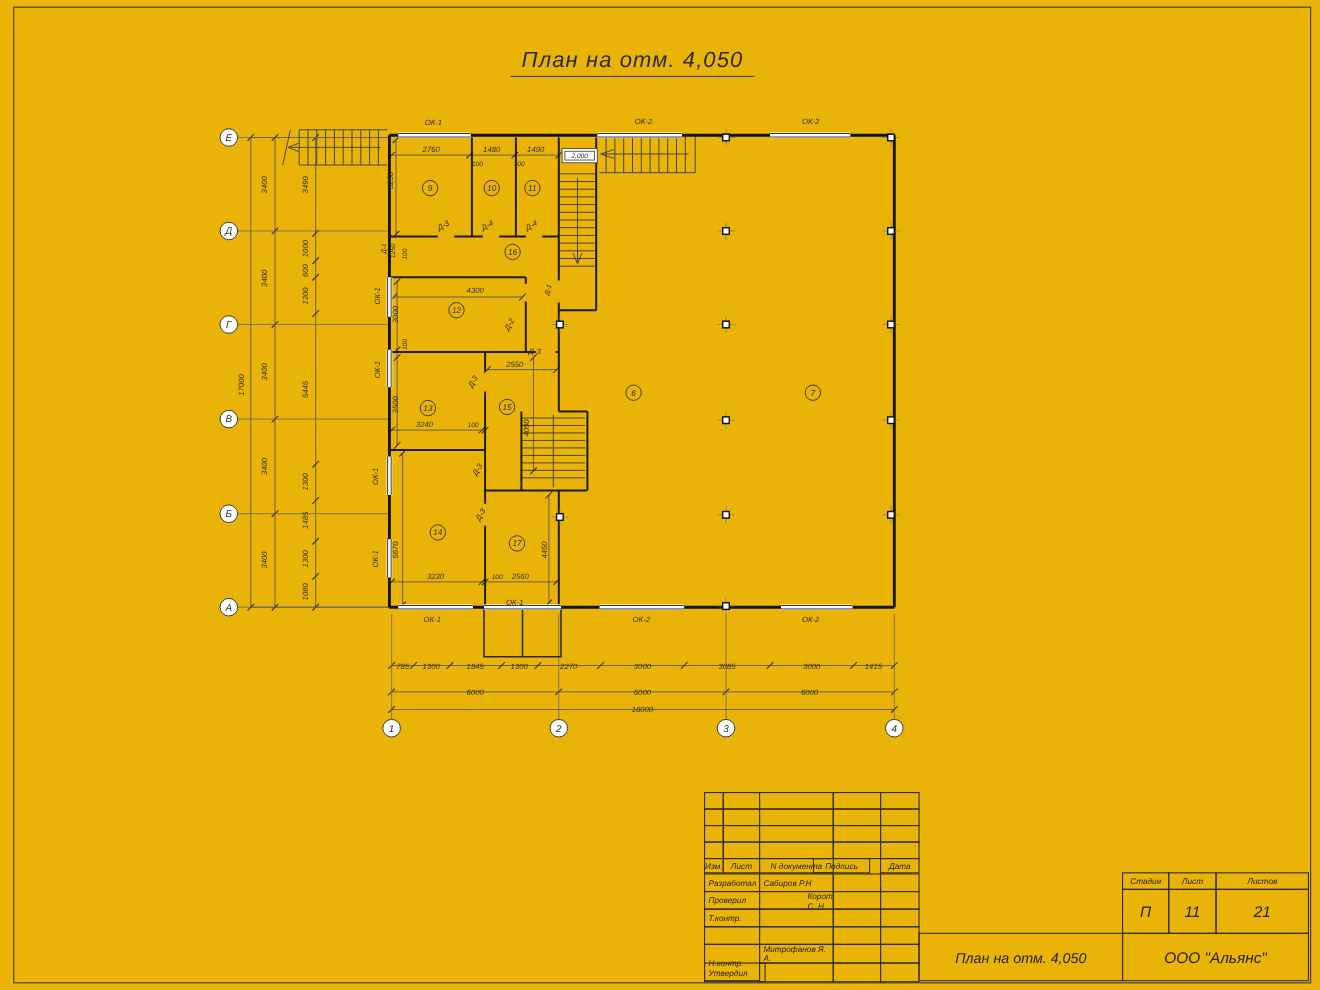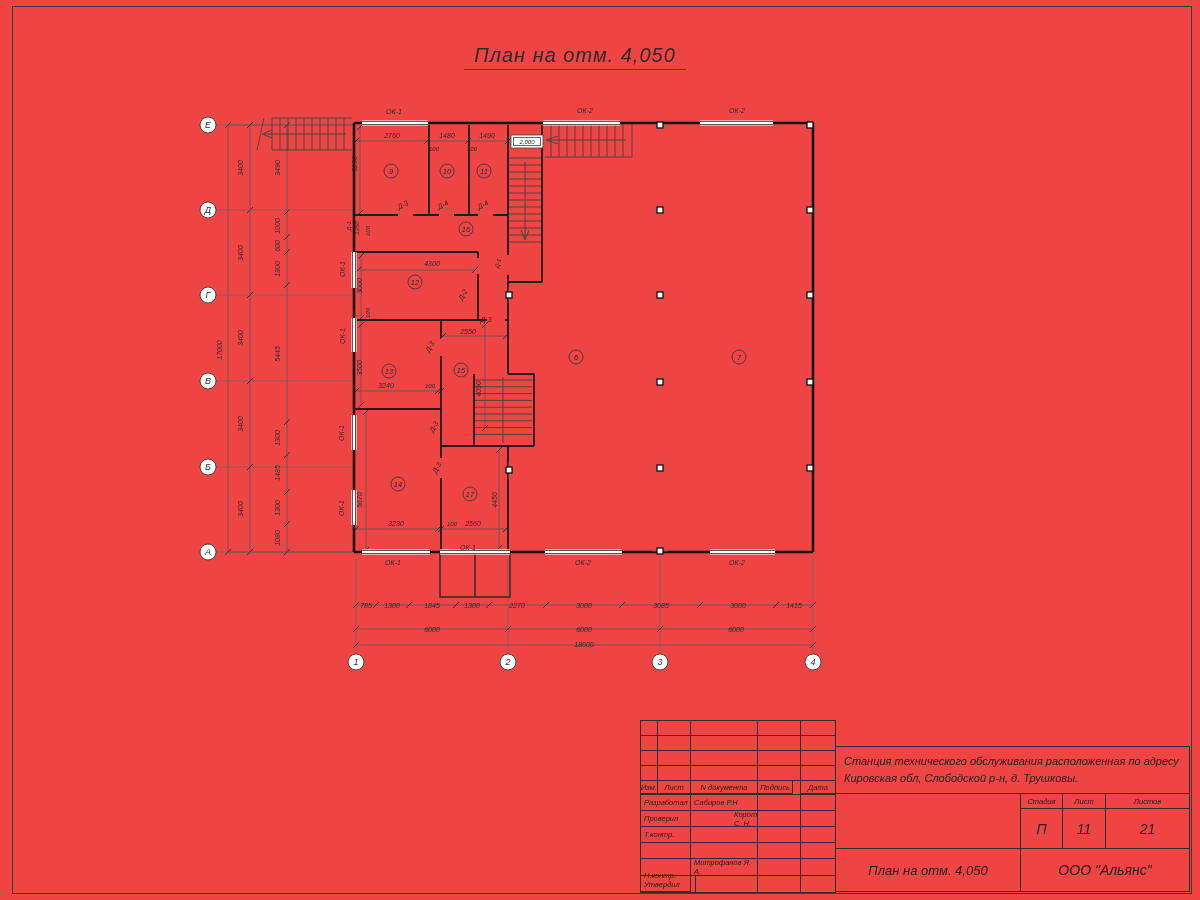--- a/index.html
+++ b/index.html
@@ -1,16 +1,16 @@
 <!DOCTYPE html>
 <html><head>
 <meta charset="utf-8">
 <style>
   html,body{margin:0;padding:0;background:#e8e8e8;}
-  .sheet{position:relative;width:1200px;height:900px;background:#ef4444;overflow:hidden;
+  .sheet{position:relative;width:1200px;height:900px;background:#eab308;overflow:hidden;
          font-family:"Liberation Sans",sans-serif;color:#222;}
   .frame{position:absolute;left:12px;top:6px;width:1178px;height:886px;border:1.5px solid #3a3a3a;}
   .heading-wrap{position:absolute;left:430px;top:44px;width:290px;text-align:center;}
   .heading{display:inline-block;font-style:italic;font-size:20px;color:#2b2b2b;
            border-bottom:1px solid #444;padding:0 10px 2px 10px;letter-spacing:1px;}
   svg text{font-family:"Liberation Sans",sans-serif;fill:#2d2d2d;}
   .dim{font-size:7px;font-style:italic;text-anchor:middle;}
   .s6{font-size:6px;}
   .axis{font-size:9px;font-style:italic;text-anchor:middle;}
   .room{font-size:7.5px;font-style:italic;text-anchor:middle;}
@@ -359,21 +359,21 @@
         <div class="cell" style="left: 0px; top: 45px; width: 18px; height: 16px;"></div>
         <div class="cell" style="left: 17px; top: 45px; width: 34px; height: 16px;"></div>
         <div class="cell" style="left: 50px; top: 45px; width: 68px; height: 16px;"></div>
         <div class="cell" style="left: 117px; top: 45px; width: 44px; height: 16px;"></div>
         <div class="cell" style="left: 160px; top: 45px; width: 36px; height: 16px;"></div>
       </div>
 
     <div class="cell f7" style="left:0px;top:60px;width:18px;height:14px;">Изм.</div>
     <div class="cell f7" style="left:17px;top:60px;width:34px;height:14px;">Лист</div>
     <div class="cell f7" style="left:50px;top:60px;width:68px;height:14px;">N документа</div>
-    <div class="cell f7" style="left:117px;top:60px;width:36px;height:14px;">Подпись</div>
+    <div class="cell f7" style="left:99px;top:60px;width:52px;height:14px;">Подпись</div>
     <div class="cell f7" style="left:160px;top:60px;width:36px;height:14px;">Дата</div>
 
     <div id="rolerows">
         <div class="cell f7 left" style="left: 0px; top: 74px; width: 51px; height: 17px;">Разработал</div>
         <div class="cell f7 left" style="left: 50px; top: 74px; width: 68px; height: 17px;">Сабиров Р.Н</div>
         <div class="cell f7" style="left: 117px; top: 74px; width: 44px; height: 17px;"></div>
         <div class="cell f7" style="left: 160px; top: 74px; width: 36px; height: 17px;"></div>
         <div class="cell f7 left" style="left: 0px; top: 90px; width: 51px; height: 17px;">Проверил</div>
         <div class="cell f7 left" style="left: 50px; top: 90px; width: 68px; height: 17px; padding-left: 43px;">Коротаев С. Н.</div>
         <div class="cell f7" style="left: 117px; top: 90px; width: 44px; height: 17px;"></div>
@@ -389,24 +389,20 @@
         <div class="cell f7 left" style="left: 0px; top: 138px; width: 51px; height: 34px;">Н.контр.</div>
         <div class="cell f7 left" style="left: 50px; top: 138px; width: 68px; height: 18px;">Митрофанов Я. А.</div>
         <div class="cell f7" style="left: 117px; top: 138px; width: 44px; height: 18px;"></div>
         <div class="cell f7" style="left: 160px; top: 138px; width: 36px; height: 18px;"></div>
         <div class="cell f7 left" style="left: 0px; top: 155px; width: 56px; height: 18px;">Утвердил</div>
         <div class="cell f7 left" style="left: 50px; top: 155px; width: 68px; height: 18px;"></div>
         <div class="cell f7" style="left: 117px; top: 155px; width: 44px; height: 18px;"></div>
         <div class="cell f7" style="left: 160px; top: 155px; width: 36px; height: 18px;"></div>
       </div>
 
-    <div class="cell f11 desc" style="left:195px;top:26px;width:355px;height:48px;">
-      <span>Станция технического обслуживания расположенная по адресу</span>
-      <span>Кировская обл, Слободской р-н, д. Трушковы.</span>
-    </div>
 
     <div class="cell f7" style="left:380px;top:73px;width:43px;height:16px;">Стадия</div>
     <div class="cell f7" style="left:422px;top:73px;width:44px;height:16px;">Лист</div>
     <div class="cell f7" style="left:465px;top:73px;width:85px;height:16px;">Листов</div>
     <div class="cell f14" style="left:380px;top:88px;width:43px;height:41px;">П</div>
     <div class="cell f14" style="left:422px;top:88px;width:44px;height:41px;">11</div>
     <div class="cell f14" style="left:465px;top:88px;width:85px;height:41px;">21</div>
 
     <div class="cell f13" style="left:195px;top:128px;width:186px;height:44px;">План на отм. 4,050</div>
     <div class="cell f14" style="left:380px;top:128px;width:170px;height:44px;">ООО "Альянс"</div>

